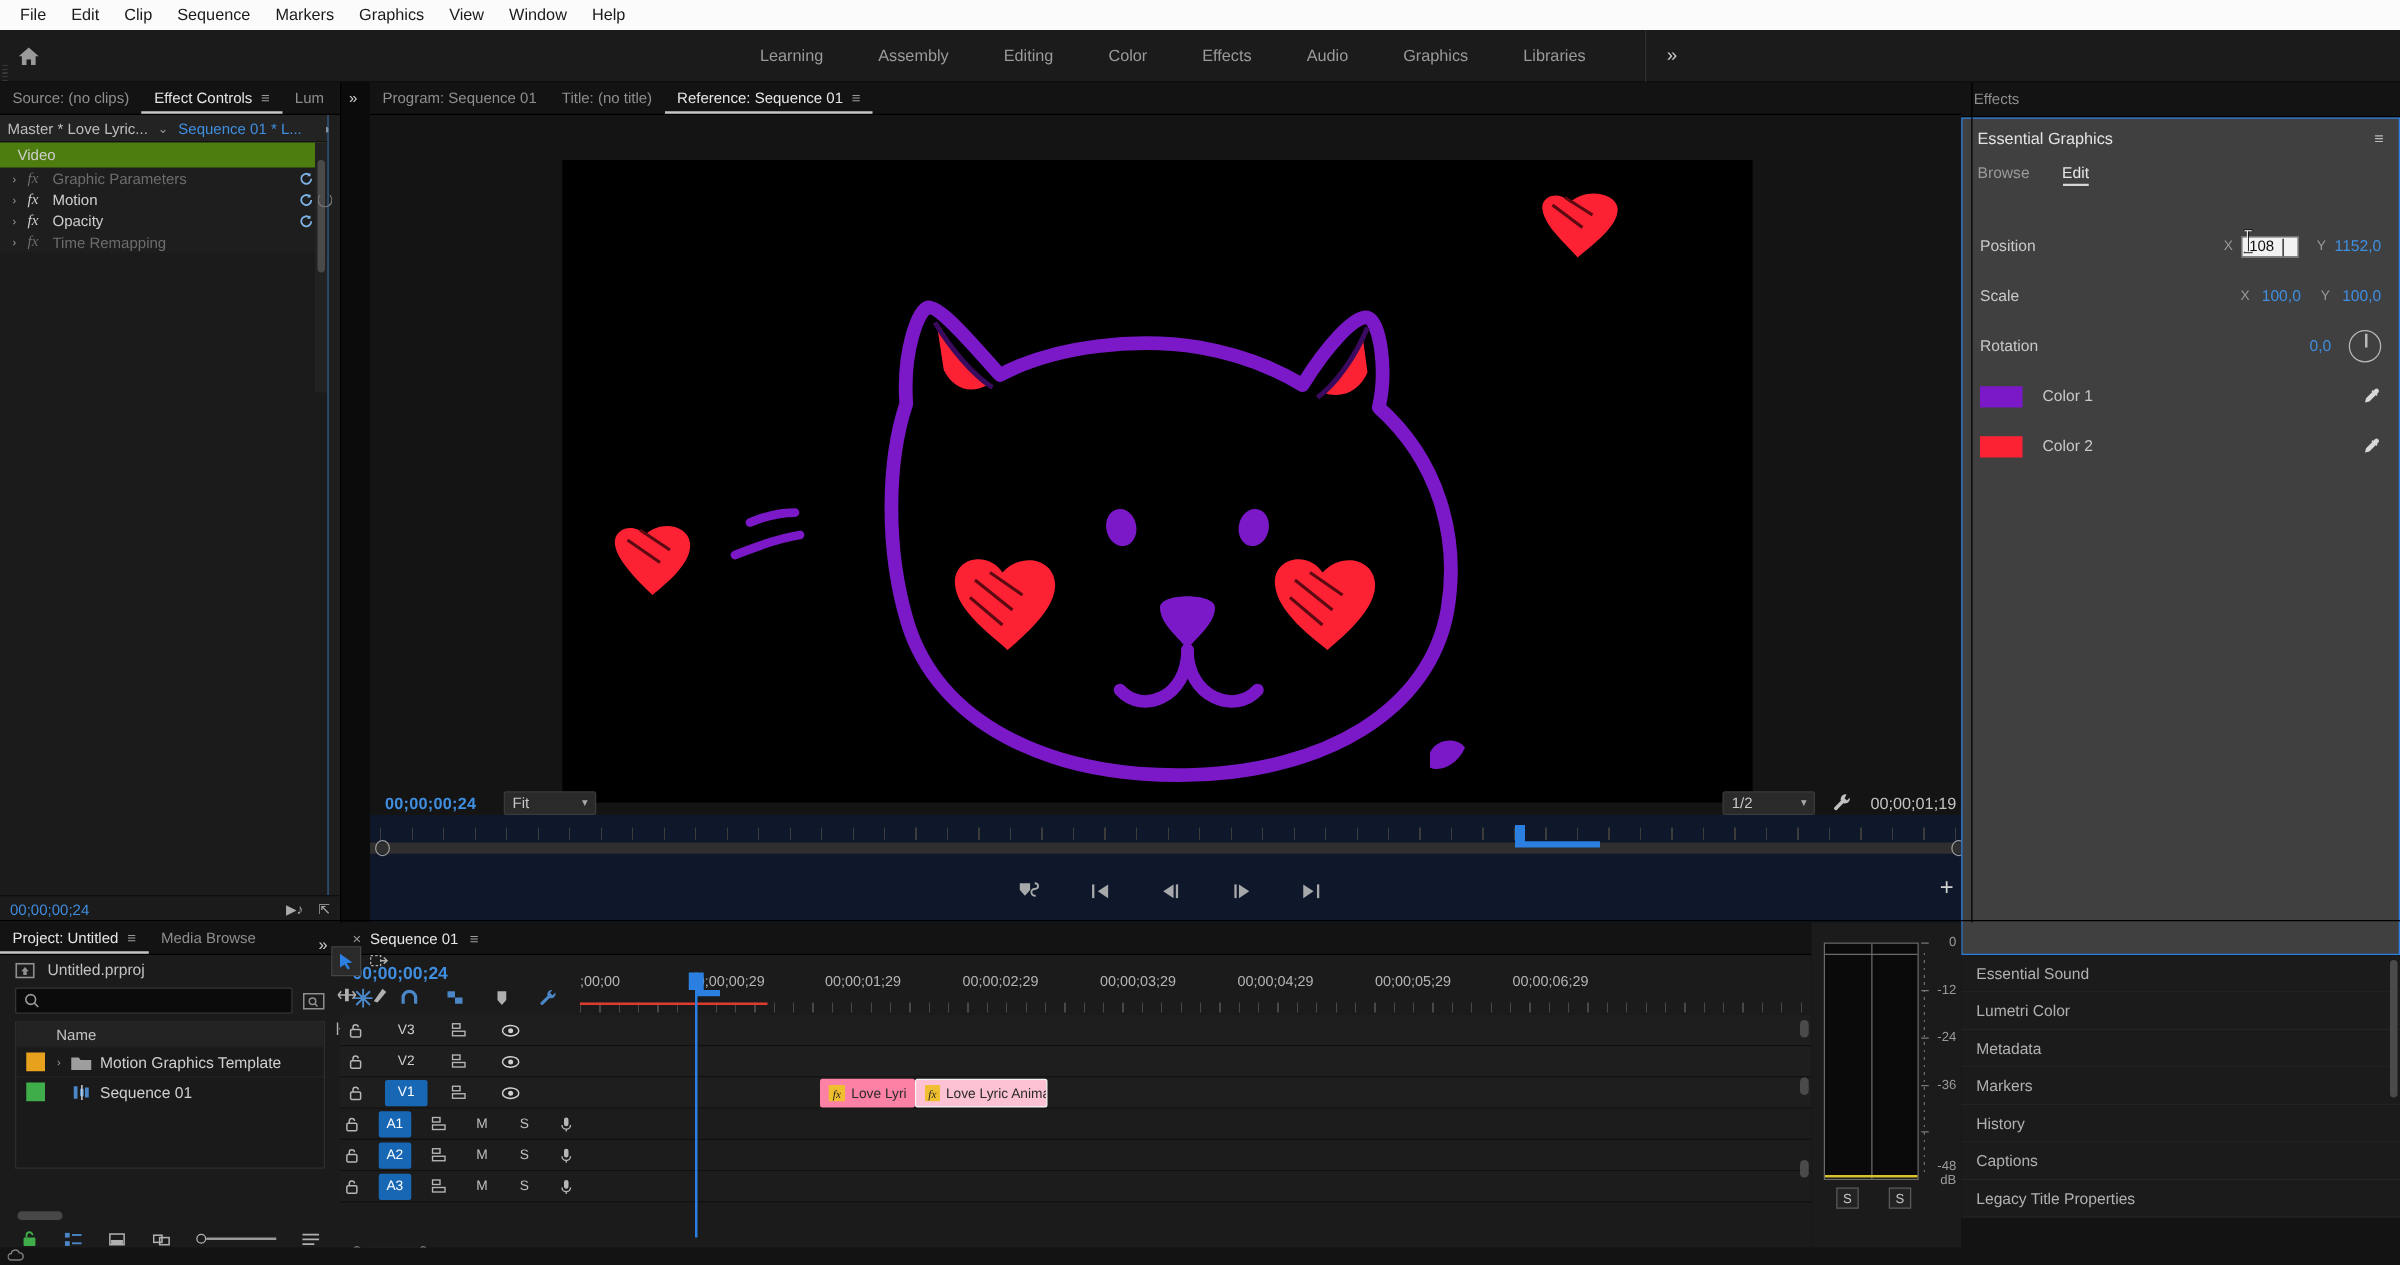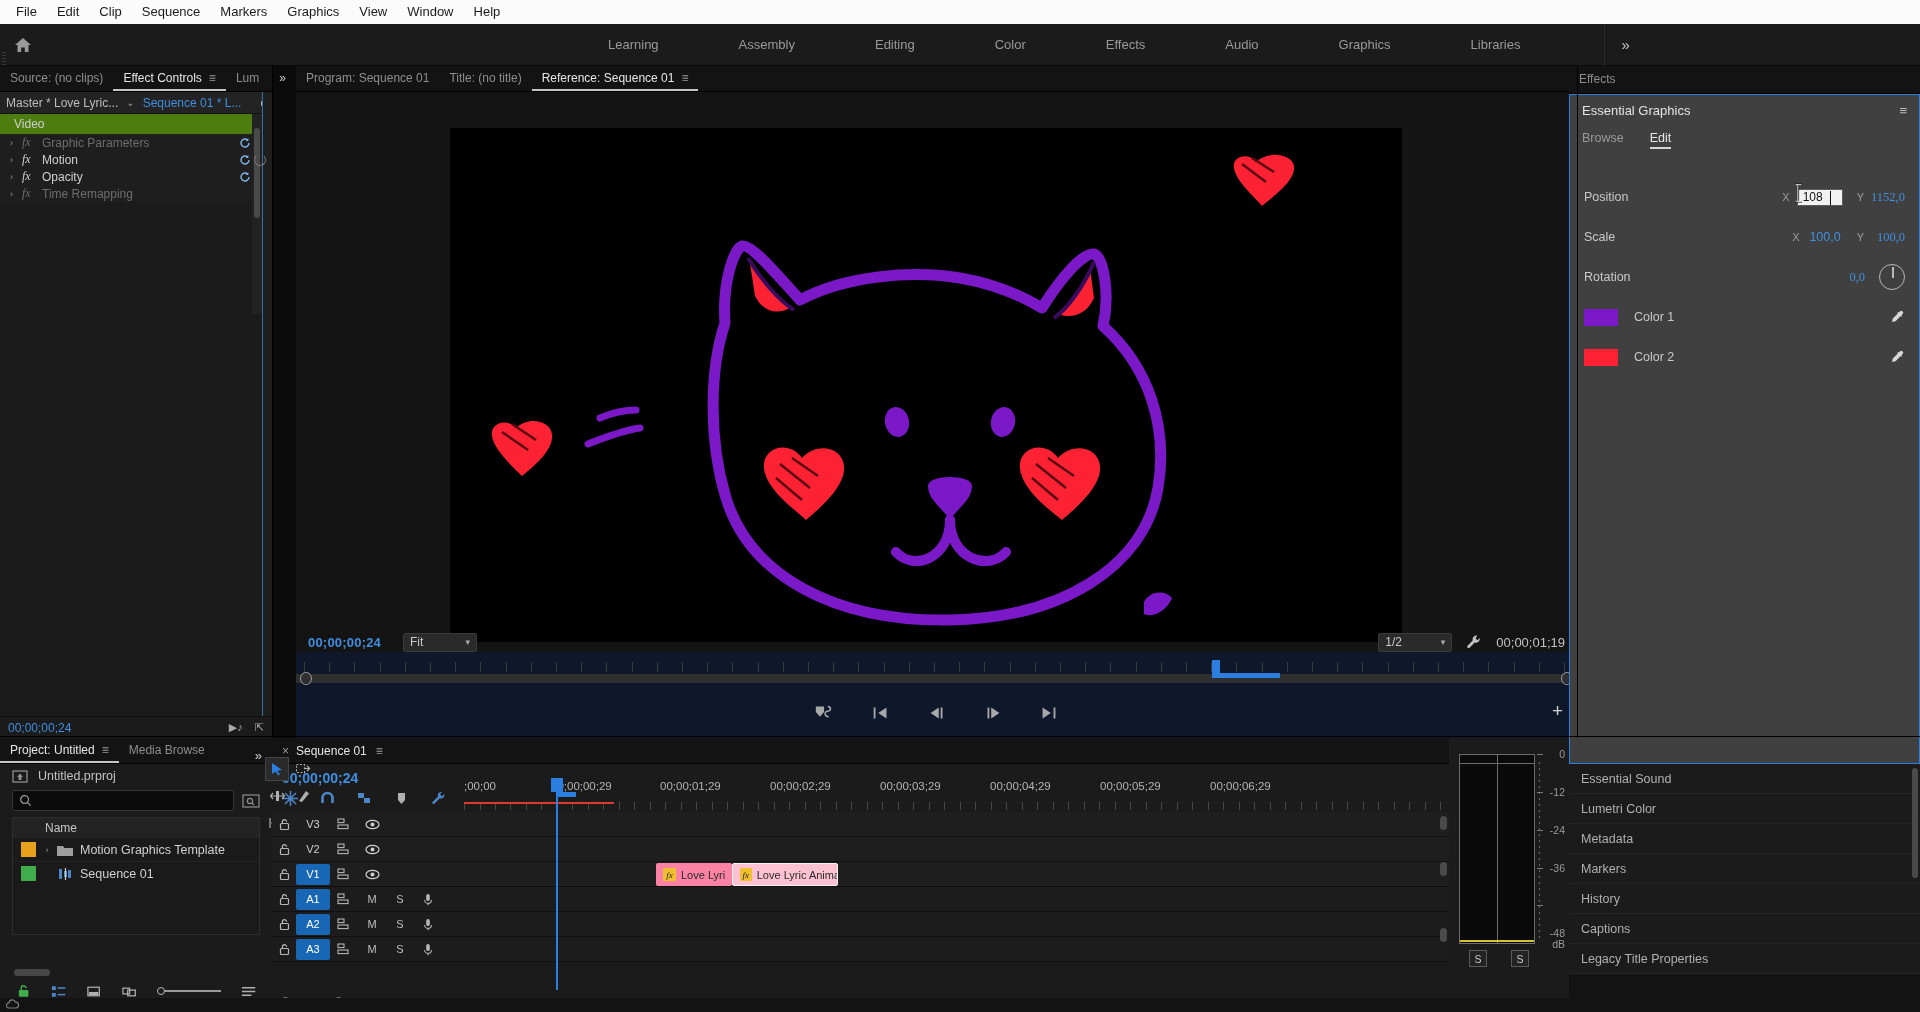--- a/index.html
+++ b/index.html
@@ -27,21 +27,21 @@
   
   .wsbar {
     position: absolute; top: 24px; left: 0; width: 1920px; height: 42px;
     background: #1b1b1b; border-bottom: 1px solid #0a0a0a;
     display: flex; align-items: center;
   }
   .home-btn {
     width: 46px; height: 42px; display: flex; align-items: center; justify-content: center;
   }
   .home-ico { width: 18px; height: 16px; display:block; }
-  .ws-tabs { display: flex; align-items: flex-end; margin-left: 540px; height: 42px; gap: 36px; }
+  .ws-tabs { display: flex; align-items: flex-end; margin-left: 540px; height: 42px; }
   .ws-tab {
     color: #9a9a9a; font-size: 13px; padding: 0 22px; height: 42px;
     display: flex; align-items: center; cursor: default; white-space: nowrap;
   }
   .ws-more {
     margin-left: 26px; color: #c9c9c9; font-size: 15px; padding: 0 16px;
     height: 42px; display: flex; align-items: center; border-left: 1px solid #2c2c2c;
   }
   .grip-dots {
     position:absolute; left:2px; top:28px; width:4px; height:34px;
@@ -163,21 +163,21 @@
   .eg-title .hamb { margin-left:auto; font-size:13px; color:#bbb; }
   .eg-tabs { height: 30px; display:flex; align-items:center; padding-left: 12px; gap: 26px; }
   .eg-tab { font-size:12.5px; color:#9a9a9a; padding-bottom:4px; cursor:default;}
   .eg-tab.active { color:#e8e8e8; box-shadow: inset 0 -2px 0 0 #d6d6d6; }
   .eg-props { padding-top: 22px; }
   .eg-row { height: 40px; display:flex; align-items:center; padding: 0 14px; position:relative;}
   .eg-label { font-size:12.5px; color:#c8c8c8; }
   .eg-vals { margin-left:auto; display:flex; align-items:center; }
   .ax { color:#9a9a9a; font-size:11px; margin-right: 7px; }
   .num { color:#3f8ee0; font-size:12.5px; margin-right: 16px; min-width:34px; text-align:right;}
-  .num.last { margin-right: 0; font-family: Liberation Serif, serif; }
+  .num.last { margin-right: 0; }
   .num-edit {
     background:#f2f2f2; color:#111; border:1px solid #5a5a5a; width:46px; height:17px;
     font-size:12px; display:flex; align-items:center; padding-left:5px; position:relative;
     margin-right: 14px;
   }
   .num-edit .caret { position:absolute; right:11px; top:1px; width:1px; height:14px; background:#111; }
   .ibeam { position:absolute; left: 1794px; top: 183px; width:9px; height:20px; z-index:40; }
   .rot-dial {
     width: 26px; height:26px; border:1.5px solid #b9b9b9; border-radius:50%; position:relative;
     margin-left: 14px;
@@ -245,21 +245,21 @@
   .tl-ruler { position:absolute; left: 192px; top: 42px; right: 0; height: 22px; }
   .tl-ruler .lab { position:absolute; top:0; font-size:11.5px; color:#b5b5b5; white-space:nowrap;}
   .tl-ticks {
     position:absolute; left:192px; top: 64px; right:0; height: 8px;
     background: repeating-linear-gradient(to right,#484848 0,#484848 1px, transparent 1px, transparent 15.5px);
   }
   .tl-redbar { position:absolute; left:192px; top: 64px; width: 150px; height: 2px; background:#e03b2f; }
   .tl-tracks { position:absolute; left:0; top: 74px; right:0; bottom: 32px; }
   .trk { position:relative; height: 25px; border-bottom:1px solid #101010; background:#1e1e1e; }
   .trk.audio { background:#1c1c1c; }
-  .trk-head { position:absolute; left:0; top:0; width: 192px; height:100%; display:flex; align-items:center; gap:0; }
+  .trk-head { position:absolute; left:0; top:0; width: 192px; height:100%; display:flex; align-items:center; gap:12px; }
   .lock { width:24px; display:flex; justify-content:center; }
   .trk-name {
     width: 34px; height: 21px; display:flex; align-items:center; justify-content:center;
     font-size:11px; color:#cfcfcf; border-radius:2px;
   }
   .trk-name.on { background:#1767b5; color:#fff; }
   .trk-btn { width: 28px; display:flex; align-items:center; justify-content:center; font-size:11px; color:#bdbdbd;}
   .trk-body { position:absolute; left:192px; top:0; right:0; height:100%; }
   .clip {
     position:absolute; top: 1px; height: 23px; border-radius:2px; overflow:hidden;

